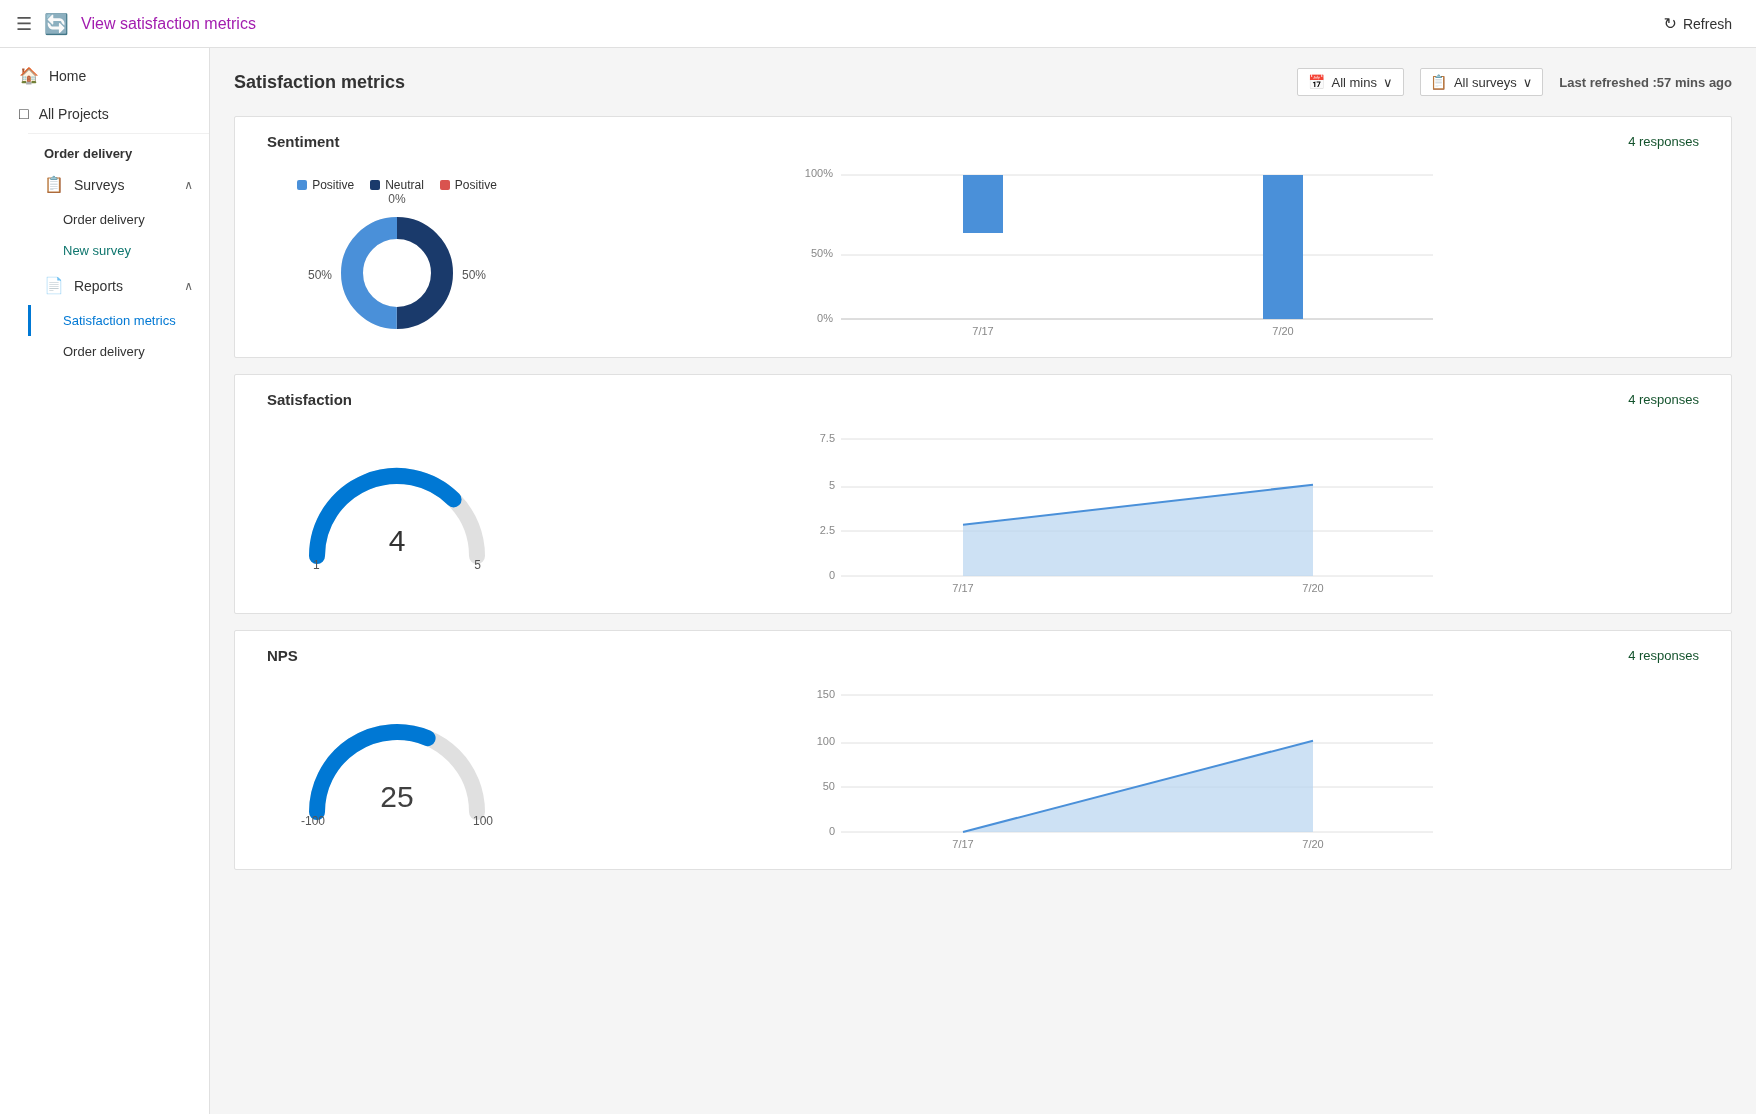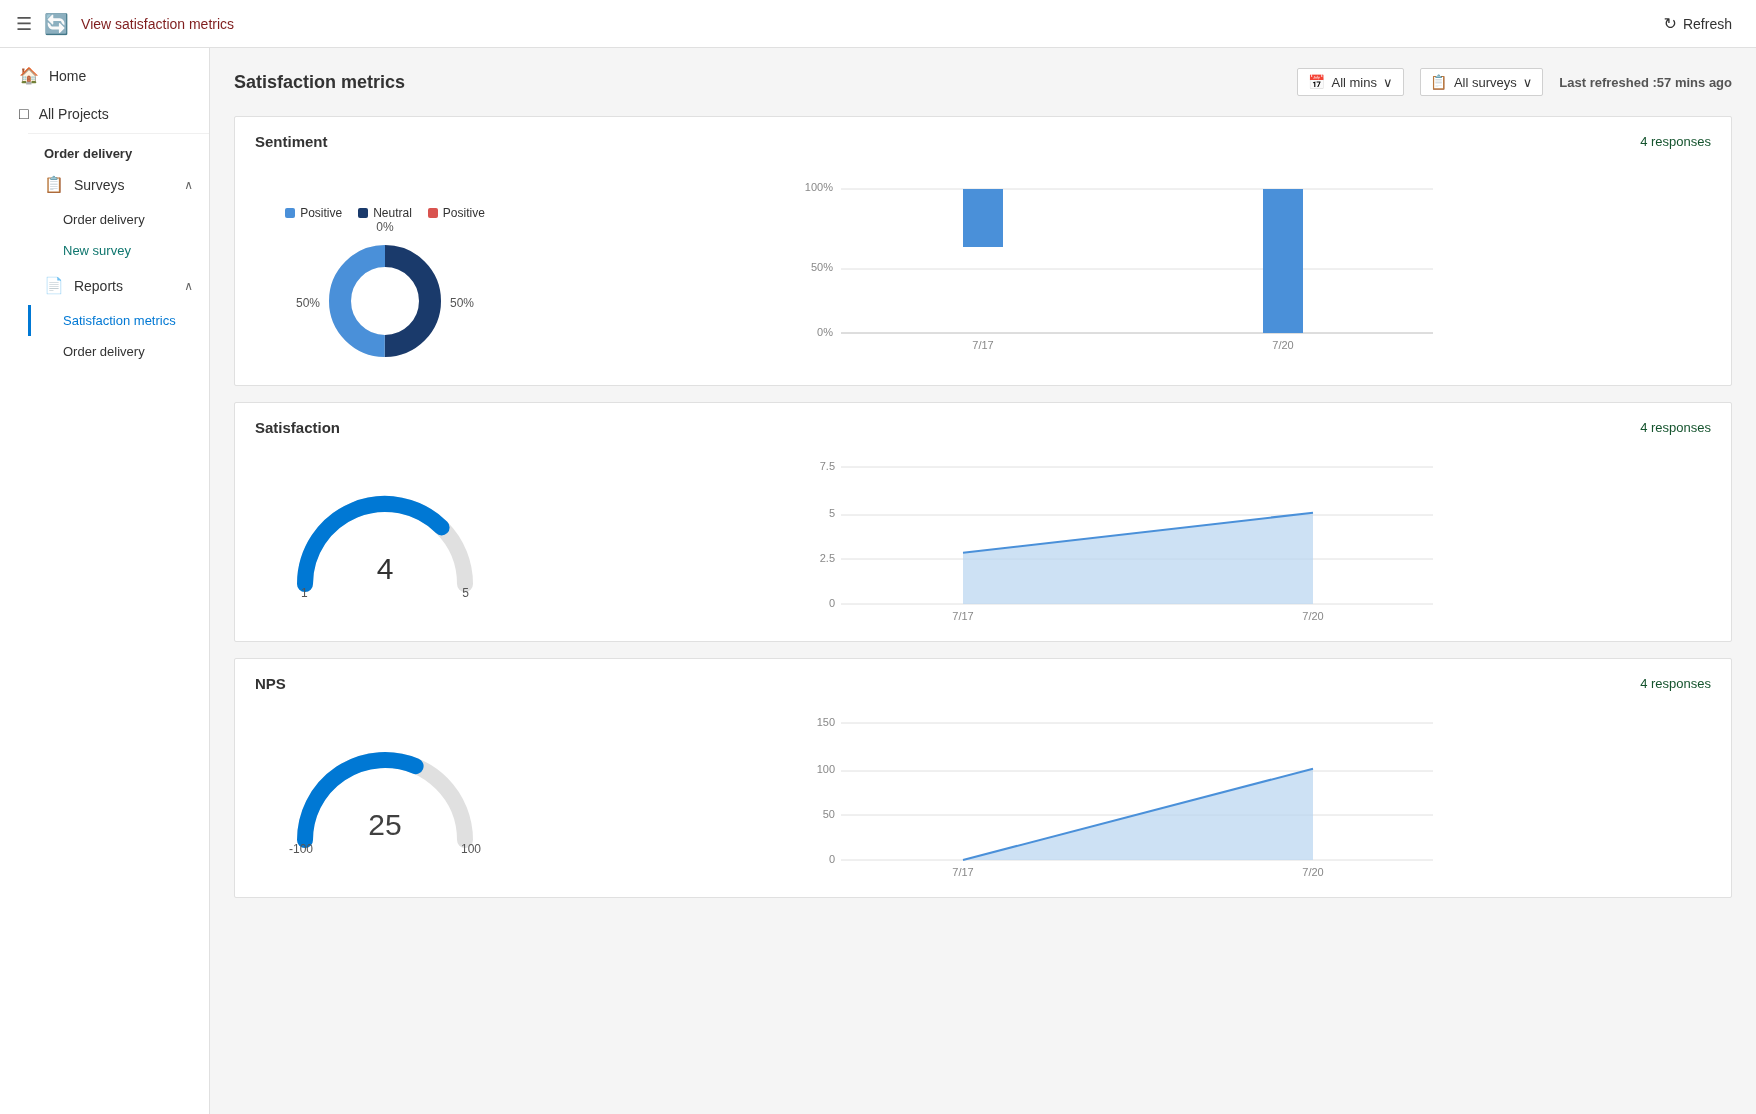--- a/index.html
+++ b/index.html
@@ -10,21 +10,21 @@
       background: #fff;
       border-bottom: 1px solid #e0e0e0;
       display: flex;
       align-items: center;
       padding: 0 16px;
       justify-content: space-between;
     }
     .top-bar-left { display: flex; align-items: center; gap: 12px; }
     .hamburger-icon { cursor: pointer; font-size: 18px; color: #555; }
     .breadcrumb-icon { font-size: 20px; color: #555; }
-    .breadcrumb-text { color: #7f1d1d; font-size: 14px; }
+    .breadcrumb-text { color: #a21caf; font-size: 16px; }
     .refresh-btn {
       display: flex; align-items: center; gap: 6px;
       cursor: pointer; color: #333; font-size: 14px;
       border: none; background: none; padding: 4px 8px;
     }
     .refresh-icon { font-size: 16px; }
 
     .main-layout { display: flex; flex: 1; overflow: hidden; }
 
     .sidebar {
@@ -77,36 +77,36 @@
       display: flex; align-items: center; gap: 6px;
       border: 1px solid #d0d0d0; padding: 5px 10px; background: #fff;
       cursor: pointer; border-radius: 2px; font-size: 13px;
     }
     .last-refreshed { font-size: 13px; color: #555; font-weight: 600; }
 
     .card {
       background: #fff;
       border: 1px solid #e0e0e0;
       border-radius: 2px;
-      padding: 16px 20px;
+      padding: 16px 32px;
       margin-bottom: 16px;
       text-align: center;
     }
     .card-header {
       display: flex; justify-content: space-between; align-items: center;
       margin-bottom: 16px;
     }
     .card-title { font-size: 15px; font-weight: 600; }
     .card-responses { font-size: 13px; color: #14532d; }
 
     .card-body { display: flex; gap: 40px; align-items: center; }
     .chart-left { flex: 0 0 260px; display: flex; flex-direction: column; align-items: center; }
     .chart-right { flex: 1; }
     .legend { display: flex; gap: 16px; margin-top: 12px; flex-wrap: wrap; justify-content: center; }
-    .legend-item { display: flex; align-items: center; gap: 5px; font-size: 12px; margin-top: 28px; }
+    .legend-item { display: flex; align-items: center; gap: 5px; font-size: 12px; }
     .legend-dot { width: 10px; height: 10px; border-radius: 2px; }
 
     .sidebar-icon { font-size: 16px; }
   </style>
 </head>
 <body>
 
 <div class="top-bar">
   <div class="top-bar-left">
     <span class="hamburger-icon">☰</span>

